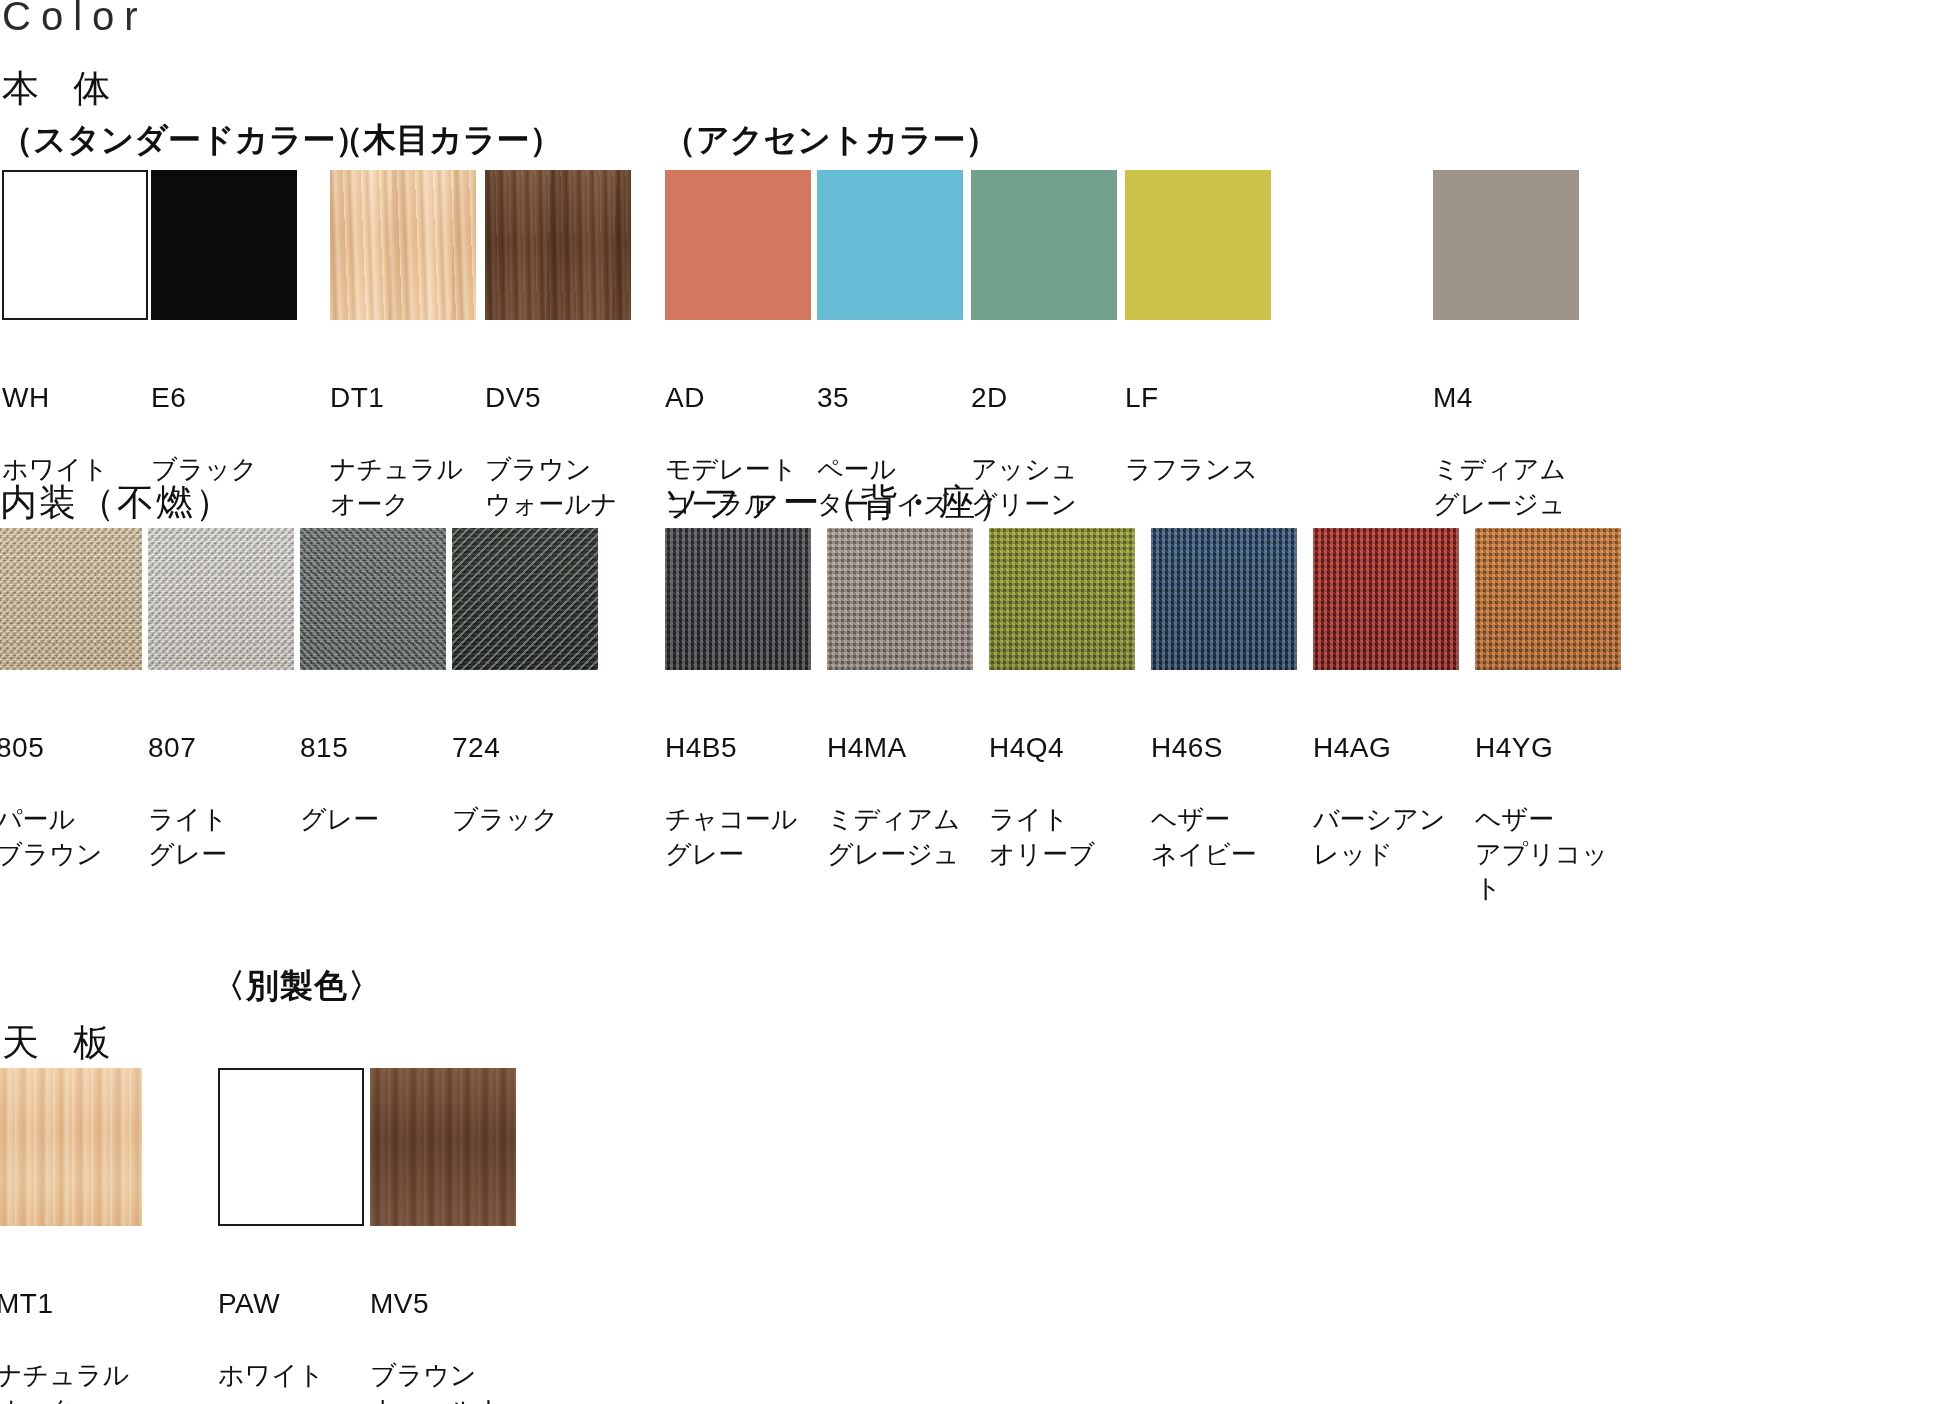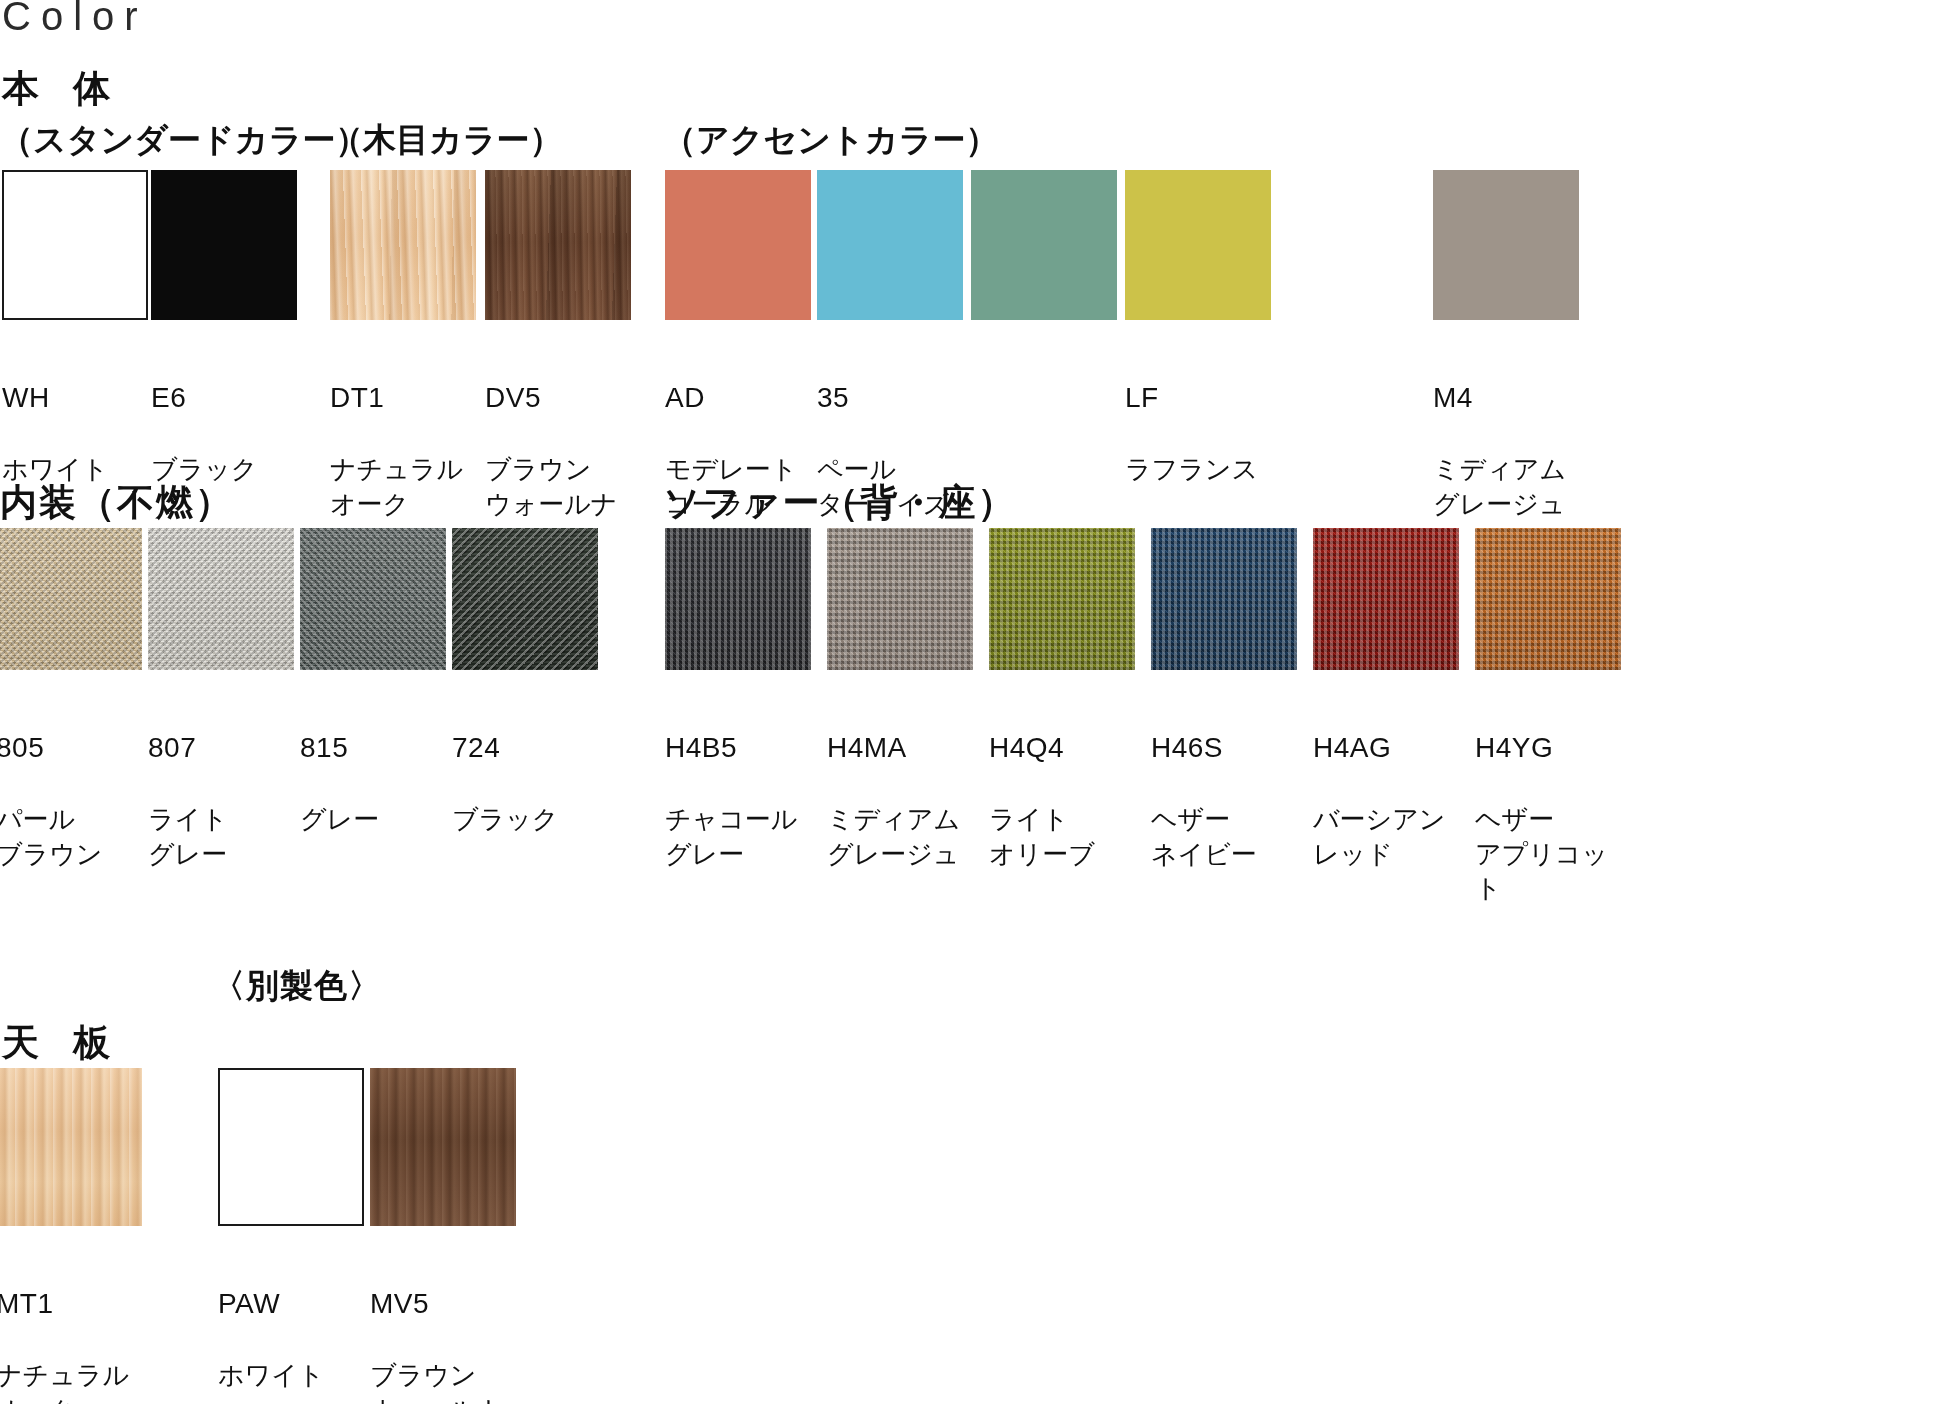--- a/index.html
+++ b/index.html
@@ -13,21 +13,21 @@
   .page { position: relative; width: 1748px; height: 1404px; }
 
   
   .title-color {
     position: absolute; left: 2px; top: -6px;
     font-size: 40px; letter-spacing: 10px; font-weight: 400;
     color: #2b2b2b;
   }
   .sec-head {
     position: absolute;
-    font-size: 37px; font-weight: 700; letter-spacing: 2px;
+    font-size: 37px; font-weight: 400; letter-spacing: 2px;
     color: #111; white-space: nowrap;
   }
   .sec-head.spaced { letter-spacing: 12px; }
   .sub-head {
     position: absolute;
     font-size: 33px; font-weight: 700; letter-spacing: 0px;
     color: #111; white-space: nowrap;
   }
   .note-head {
     position: absolute;
@@ -190,20 +190,25 @@
     <div class="swatch tall" style="background:#66bcd4;"></div>
     <div class="caption">
       <span class="code">35</span>
       <span class="jp">ペール
 ターコイズ</span>
     </div>
   </div>
 
   <div class="swatch-col" style="left:971px; top:170px;">
     <div class="swatch tall" style="background:#72a18e;"></div>
+    <div class="caption">
+      <span class="code">2D</span>
+      <span class="jp">アッシュ
+グリーン</span>
+    </div>
   </div>
 
   <div class="swatch-col" style="left:1125px; top:170px;">
     <div class="swatch tall" style="background:#ccc249;"></div>
     <div class="caption">
       <span class="code">LF</span>
       <span class="jp">ラフランス</span>
     </div>
   </div>
 

